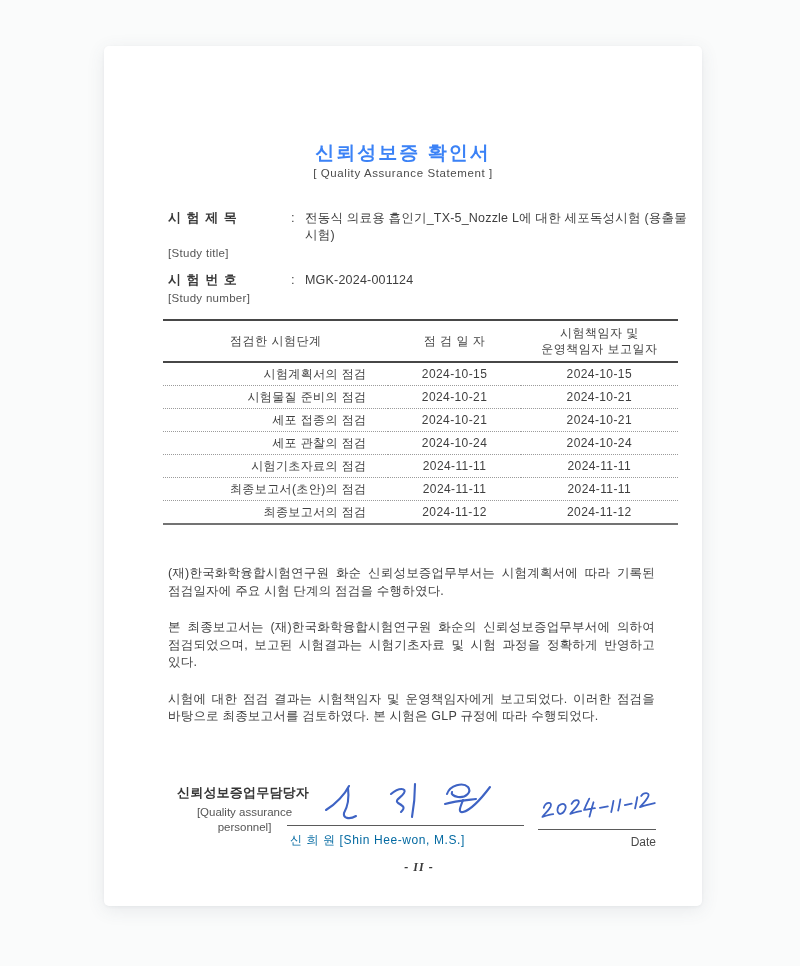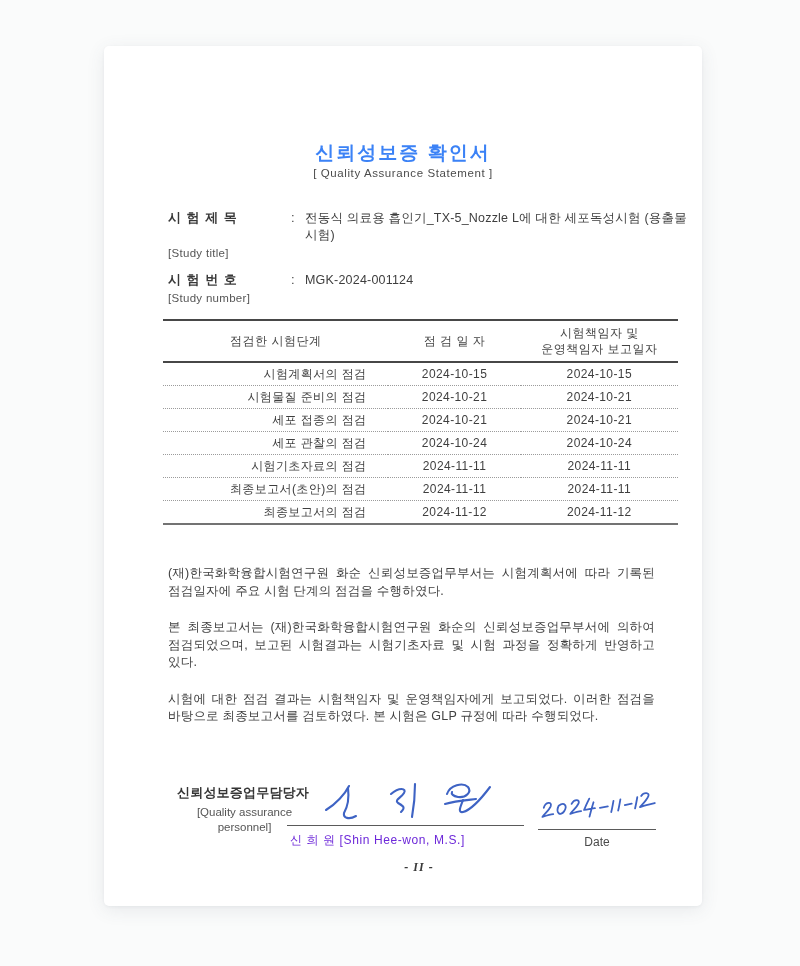--- a/index.html
+++ b/index.html
@@ -106,25 +106,25 @@
   .sig-block { position: absolute; left: 0; top: 738px; width: 598px; height: 70px; }
   .sig-role {
     position: absolute; left: 61px; top: 0;
     width: 135px; text-align: center; margin-left: 12px;
   }
   .sig-role-main { font-size: 13px; font-weight: bold; letter-spacing: 0.2px; color: #353535; text-align: left; }
   .sig-role-sub { font-size: 11.5px; color: #555555; line-height: 15px; margin-top: 3px; }
   .sig-name-area { position: absolute; left: 183px; top: 0; width: 237px; }
   .sig-name-line { position: absolute; left: 0; top: 41px; width: 237px; border-bottom: 1.5px solid #5a5a5a; }
   .sig-ink-name { position: absolute; left: 28px; top: -4px; }
-  .sig-name-text { position: absolute; left: 3px; top: 48px; font-size: 12px; letter-spacing: 0.6px; color: #6d28d9; white-space: nowrap; }
+  .sig-name-text { position: absolute; left: 3px; top: 48px; font-size: 12px; letter-spacing: 0.6px; color: #0369a1; white-space: nowrap; }
   .sig-date-area { position: absolute; left: 434px; top: 0; width: 118px; }
   .sig-date-line { position: absolute; left: 0; top: 45px; width: 118px; border-bottom: 1.5px solid #5a5a5a; }
   .sig-ink-date { position: absolute; left: 0px; top: 8px; }
-  .sig-date-text { position: absolute; left: 0; top: 51px; width: 118px; text-align: center; font-size: 12px; color: #4a4a4a; }
+  .sig-date-text { position: absolute; left: 0; top: 51px; width: 118px; text-align: right; font-size: 12px; color: #4a4a4a; }
   
   .page-footer {
     position: absolute; left: 16px; top: 814px; width: 598px;
     text-align: center;
     font-family: "Liberation Serif", serif;
     font-style: italic;
     font-weight: bold;
     font-size: 12px;
     color: #3a3a3a;
     letter-spacing: 1px;

